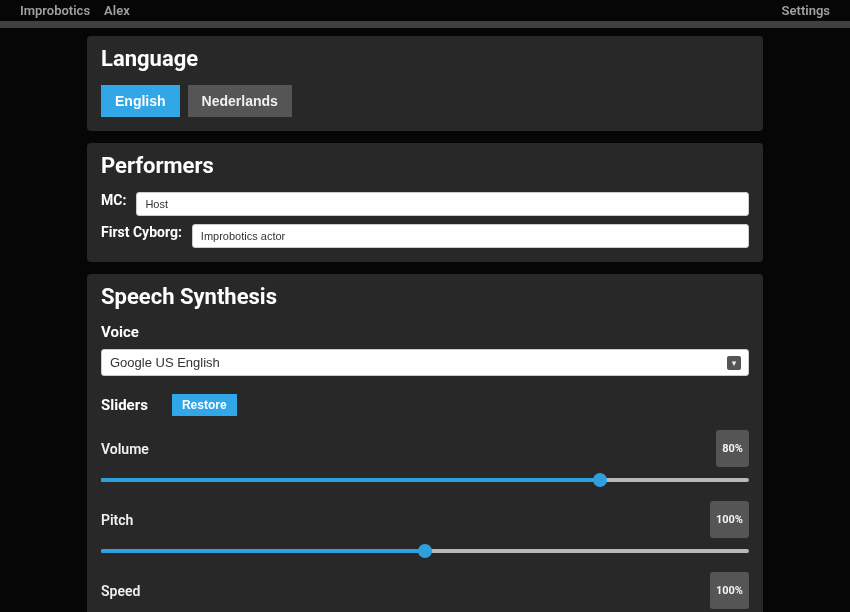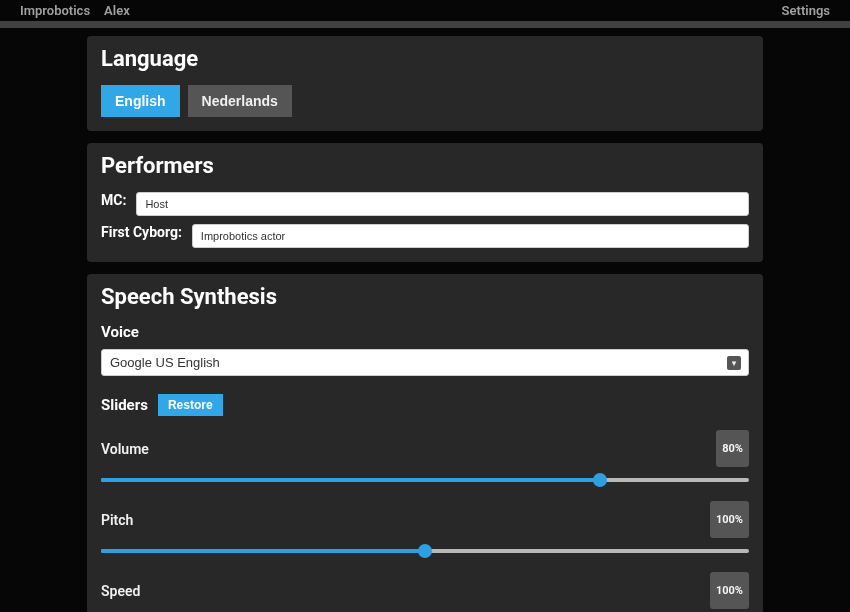--- a/index.html
+++ b/index.html
@@ -119,21 +119,21 @@
     font-size: 9px;
     display: flex;
     align-items: center;
     justify-content: center;
     border-radius: 2px;
   }
 
   .sliders-header {
     display: flex;
     align-items: center;
-    gap: 10px;
+    gap: 24px;
     margin-top: 18px;
     margin-bottom: 14px;
   }
   .sliders-header .section-sub { margin: 0; }
 
   .slider-row { margin-bottom: 14px; }
   .slider-row:last-child { margin-bottom: 4px; }
   .slider-top {
     display: flex;
     justify-content: space-between;

